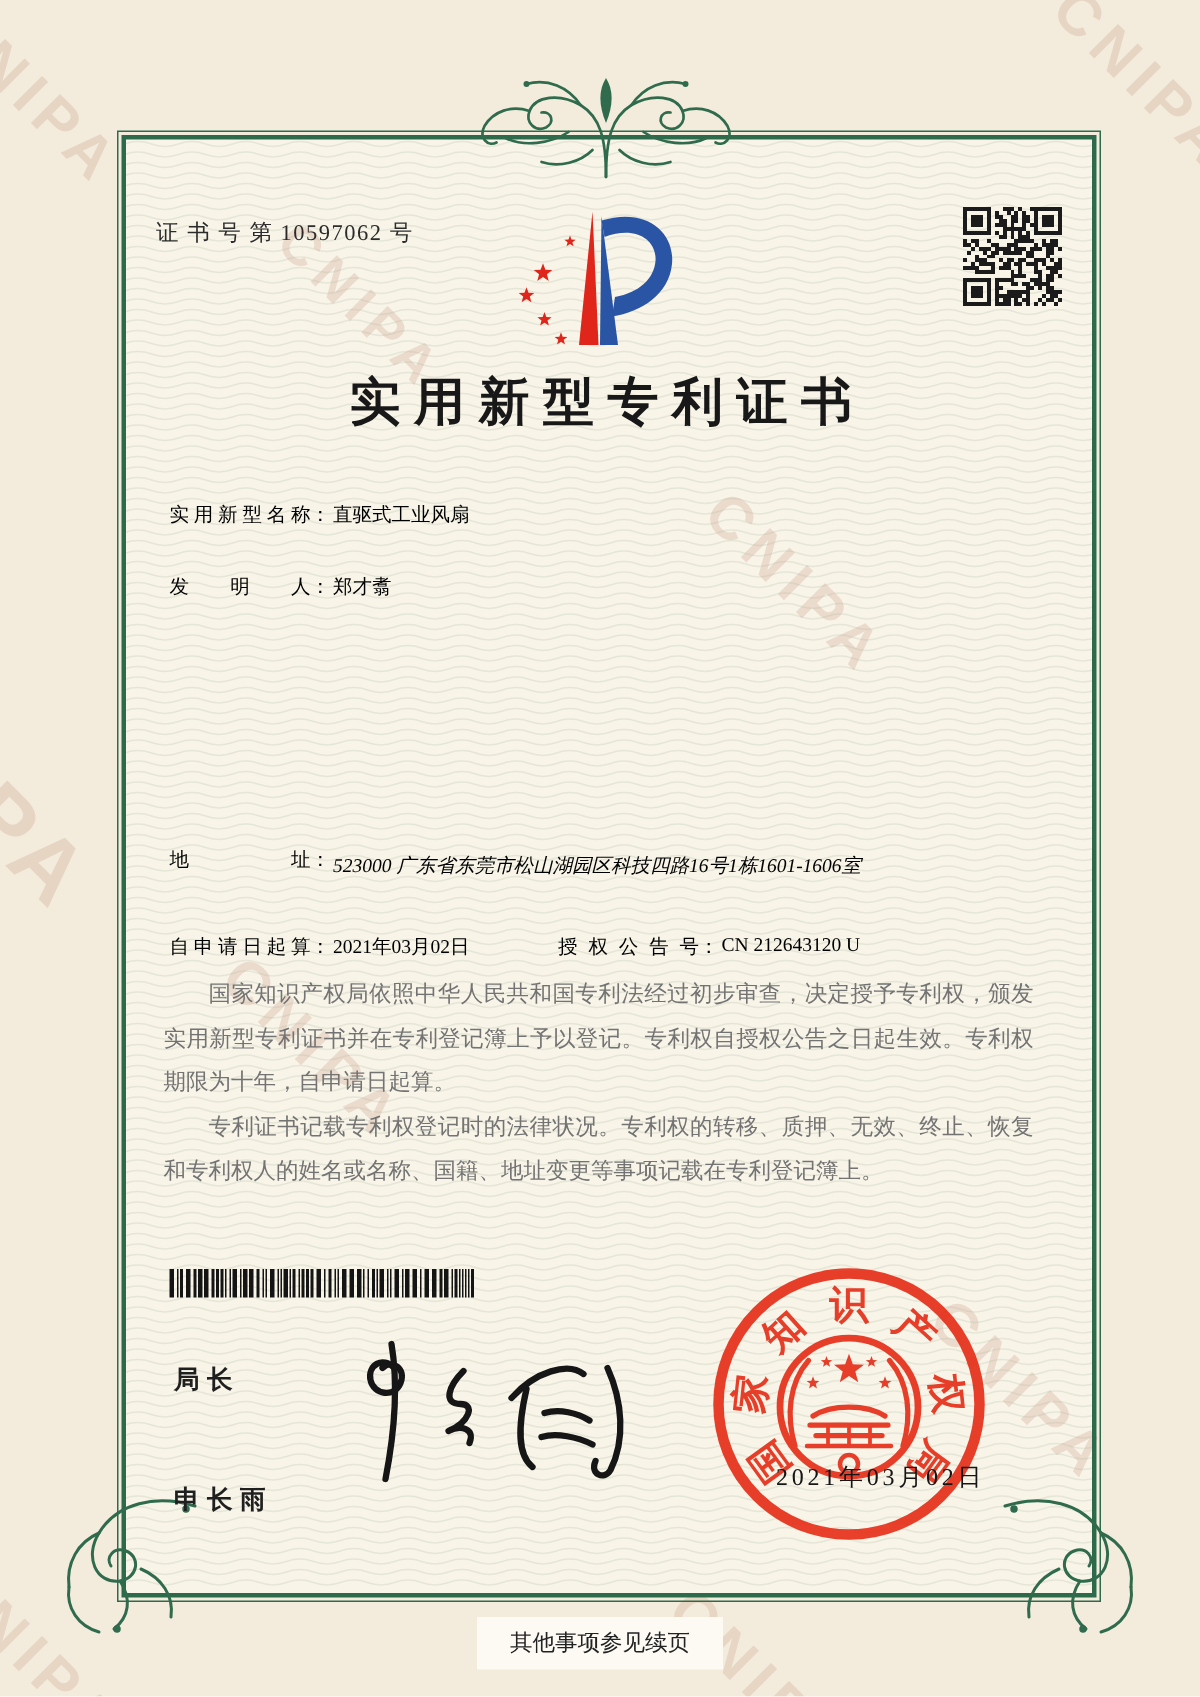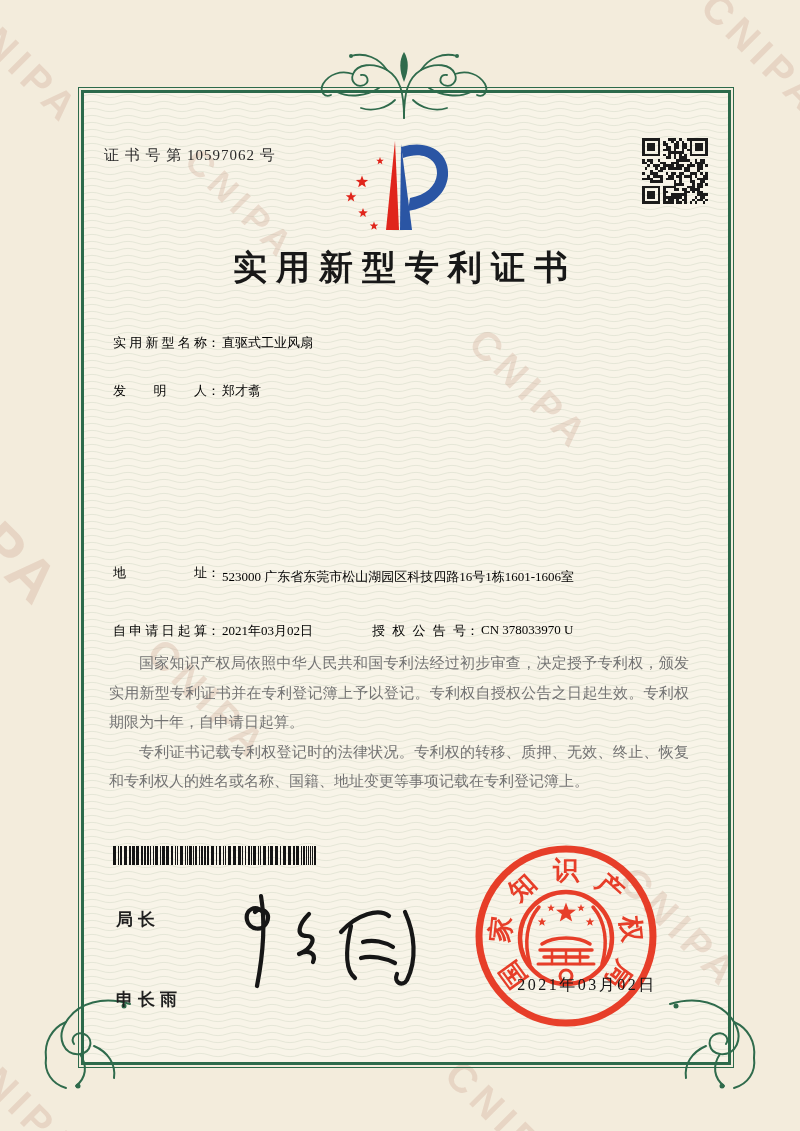--- a/index.html
+++ b/index.html
@@ -27,21 +27,21 @@
   
   .content{position:absolute;z-index:4;}
   #cert-no{left:104px;top:146px;font-size:15px;letter-spacing:1px;color:#2b2b2b;}
   #logo{left:338px;top:134px;}
   #qr{left:642px;top:138px;}
   #title{left:78px;top:245px;width:654px;text-align:center;font-size:34px;font-weight:bold;letter-spacing:9px;color:#181818;}
   .row{position:absolute;left:113px;z-index:4;font-size:13px;color:#000000;}
   .lbl{display:inline-block;width:94px;text-align:justify;text-align-last:justify;vertical-align:top;}
   .colon{vertical-align:top;}
   .val{vertical-align:top;margin-left:2px;}
-  .val.addr{display:inline-block;width:476px;word-break:break-all;line-height:26px;}
+  .val.addr{display:inline-block;width:476px;word-break:break-all;line-height:26px;font-style:italic;}
   .g2{position:absolute;left:259px;top:0;white-space:nowrap;}
   #paras{left:109px;top:649px;width:580px;font-size:15px;line-height:29.5px;text-align:justify;color:#737373;}
   #paras p{margin:0;text-indent:2em;}
   #barcode{left:113px;top:846px;width:205px;height:19px;display:flex;align-items:stretch;}
   #barcode div{height:100%;}
   .director{position:absolute;left:116px;z-index:4;font-family:"Liberation Sans","DejaVu Sans",sans-serif;font-size:17px;font-weight:600;letter-spacing:5px;color:#1f1f1f;}
   #sig{left:233px;top:890px;}
   #seal{left:0;top:0;z-index:5;}
   #seal-date{left:492px;top:975px;width:190px;text-align:center;font-size:16px;letter-spacing:2.5px;color:#151515;z-index:6;}
   #page-num{left:78px;top:1030px;width:654px;text-align:center;font-size:13.5px;color:#333;}
@@ -598,21 +598,21 @@
   </div>
   <div class="row" style="top:382px">
     <span class="lbl">发明人</span><span class="colon">：</span><span class="val">郑才翥</span>
   </div>
   <div class="row" style="top:564px">
     <span class="lbl">地址</span><span class="colon">：</span><span class="val addr">523000 广东省东莞市松山湖园区科技四路16号1栋1601-1606室</span>
   </div>
   <div class="row" style="top:622px">
     <span class="lbl">自申请日起算</span><span class="colon">：</span><span class="val">2021年03月02日</span>
     <span class="g2">
-      <span class="lbl">授权公告号</span><span class="colon">：</span><span class="val">CN 378033970 U</span>
+      <span class="lbl">授权公告号</span><span class="colon">：</span><span class="val">CN 212643120 U</span>
     </span>
   </div>
 
   <div class="content" id="paras">
     <p>国家知识产权局依照中华人民共和国专利法经过初步审查，决定授予专利权，颁发实用新型专利证书并在专利登记簿上予以登记。专利权自授权公告之日起生效。专利权期限为十年，自申请日起算。</p>
     <p>专利证书记载专利权登记时的法律状况。专利权的转移、质押、无效、终止、恢复和专利权人的姓名或名称、国籍、地址变更等事项记载在专利登记簿上。</p>
   </div>
 
   <div class="content" id="barcode">
       <div style="width: 3px; background: rgb(20, 20, 20); margin-right: 2px;"></div>
@@ -720,20 +720,23 @@
         <path d="M-28,26 h56" stroke-width="3"></path>
         <path d="M-14,12 v14 M0,13 v13 M14,12 v14" stroke-width="2.5"></path>
         <circle cy="38" r="6" stroke-width="3"></circle>
         <path d="M-36,26 C-42,6 -40,-16 -27,-31" stroke-width="3.5"></path>
         <path d="M36,26 C42,6 40,-16 27,-31" stroke-width="3.5"></path>
       </g>
     </g>
   </svg>
   <div class="content" id="seal-date">2021年03月02日</div>
 
+  <div class="content" id="continuation">
+    <span>其他事项参见续页</span>
+  </div>
 
 <div class="wm" style="left: -18px; top: -6px; font-size: 40px;">CNIPA</div>
     <div class="wm" style="left: 724px; top: -16px; font-size: 40px;">CNIPA</div>
     <div class="wm" style="left: 206px; top: 140px; font-size: 36px;">CNIPA</div>
     <div class="wm" style="left: 492px; top: 320px; font-size: 40px;">CNIPA</div>
     <div class="wm" style="left: -74px; top: 422px; font-size: 60px;">CNIPA</div>
     <div class="wm" style="left: 170px; top: 630px; font-size: 40px;">CNIPA</div>
     <div class="wm" style="left: 642px; top: 858px; font-size: 40px;">CNIPA</div>
     <div class="wm" style="left: -18px; top: 1034px; font-size: 40px;">CNIPA</div>
     <div class="wm" style="left: 468px; top: 1052px; font-size: 40px;">CNIPA</div>

